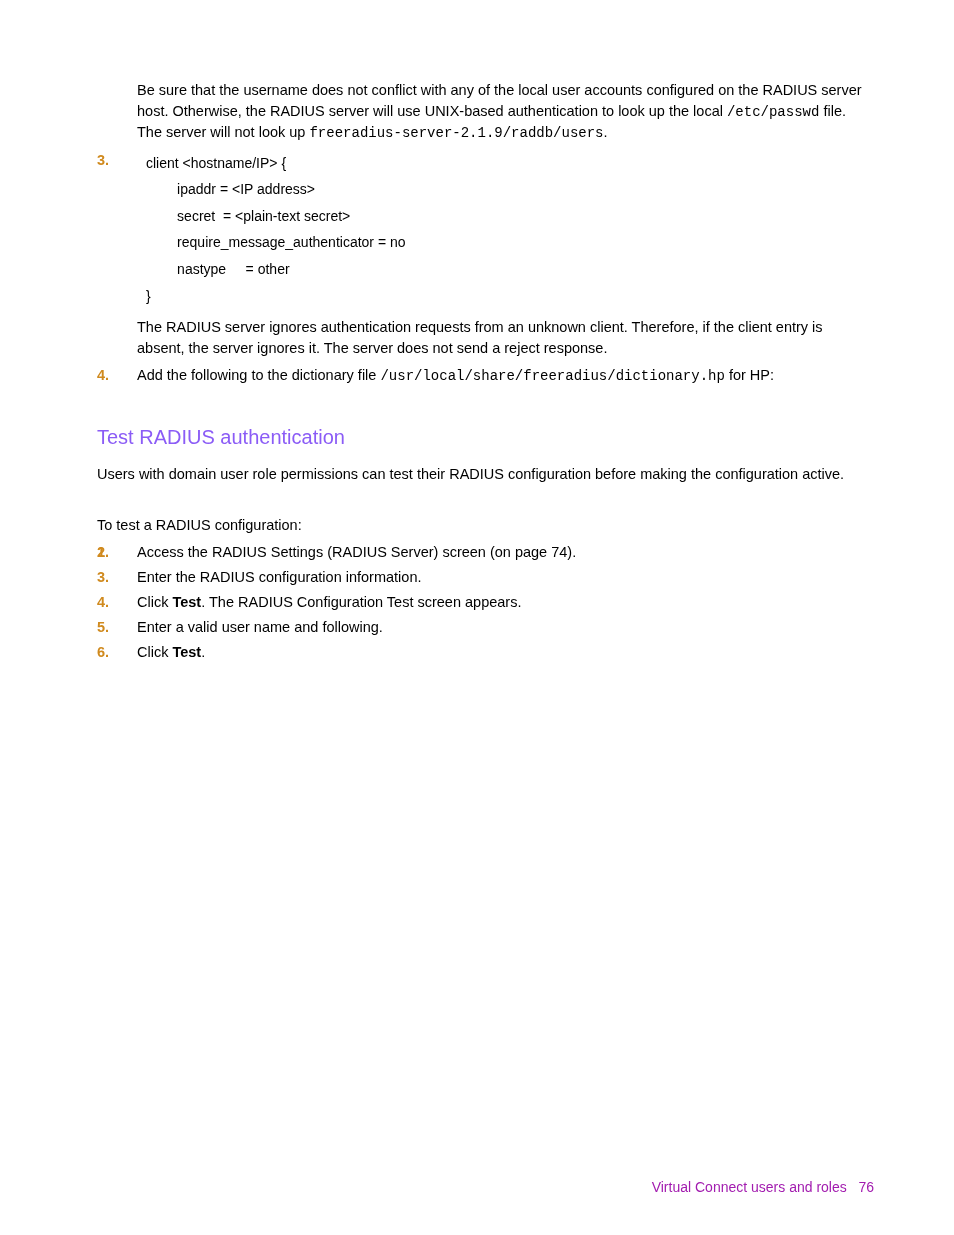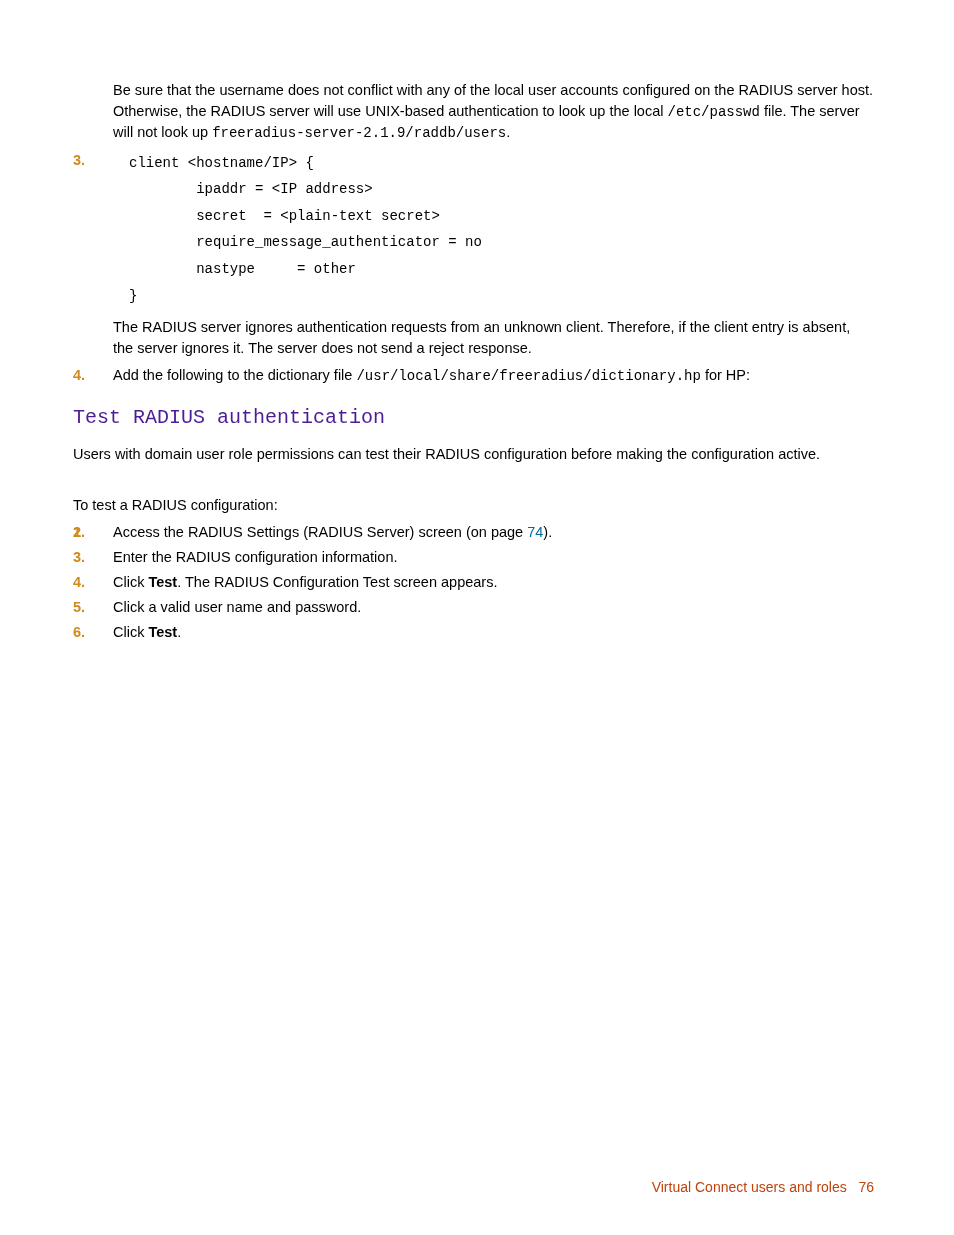--- a/index.html
+++ b/index.html
@@ -8,21 +8,21 @@
     color: #000;
     margin: 0;
     padding: 0;
     background: #fff;
     width: 954px;
     height: 1235px;
     position: relative;
     line-height: 1.45;
   }
   .page-content {
-    padding: 80px 80px 0 73px;
+    padding: 80px 80px 0 97px;
   }
   .mono {
     font-family: "Courier New", Courier, monospace;
     font-size: 14px;
   }
   .indent1 { margin-left: 40px; }
   p { margin: 0 0 6px 0; }
   ol.numbered { list-style: none; padding: 0; margin: 0; }
   ol.numbered > li {
     position: relative;
@@ -30,40 +30,39 @@
     margin-bottom: 4px;
   }
   ol.numbered > li > .num {
     position: absolute;
     left: 0;
     top: 0;
     color: #d08a1e;
     font-weight: bold;
   }
   .preblock {
-    font-family: Liberation Mono, monospace;
+    font-family: Liberation Sans, sans-serif;
     font-size: 14px;
     white-space: pre;
     line-height: 1.9;
-    margin: 4px 0 8px 16px;
+    margin: 4px 0 8px 9px;
   }
   h2.section {
-    color: #4c1d95;
+    color: #8b5cf6;
     font-weight: normal;
     font-size: 20px;
-    margin: 16px 0 12px -40px;
-    font-family: Liberation Mono, monospace;
+    margin: 36px 0 12px -40px;
   }
-  a.pagelink { color: #0369a1; text-decoration: none; }
+  a.pagelink { color: #000000; text-decoration: none; }
   .footer {
     position: absolute;
     bottom: 38px;
     right: 80px;
     font-size: 14px;
-    color: #c2410c;
+    color: #a21caf;
   }
 </style>
 </head>
 <body>
 
 <div class="page-content">
 
   <div class="indent1">
     <p>
       <span>Be sure that the username does not conflict with any of the local user accounts configured on the RADIUS server host. Otherwise, the RADIUS server will use UNIX-based authentication to look up the local </span><span class="mono">/etc/passwd</span><span> file. The server will not look up </span><span class="mono">freeradius-server-2.1.9/raddb/users</span><span>.</span>
@@ -106,21 +105,21 @@
       <li>
         <span class="num">3.</span>
         <span>Enter the RADIUS configuration information.</span>
       </li>
       <li>
         <span class="num">4.</span>
         <span>Click </span><b>Test</b><span>. The RADIUS Configuration Test screen appears.</span>
       </li>
       <li>
         <span class="num">5.</span>
-        <span>Click a valid user name and password.</span>
+        <span>Enter a valid user name and following.</span>
       </li>
       <li>
         <span class="num">6.</span>
         <span>Click </span><b>Test</b><span>.</span>
       </li>
     </ol>
   </div>
 
 </div>
 

